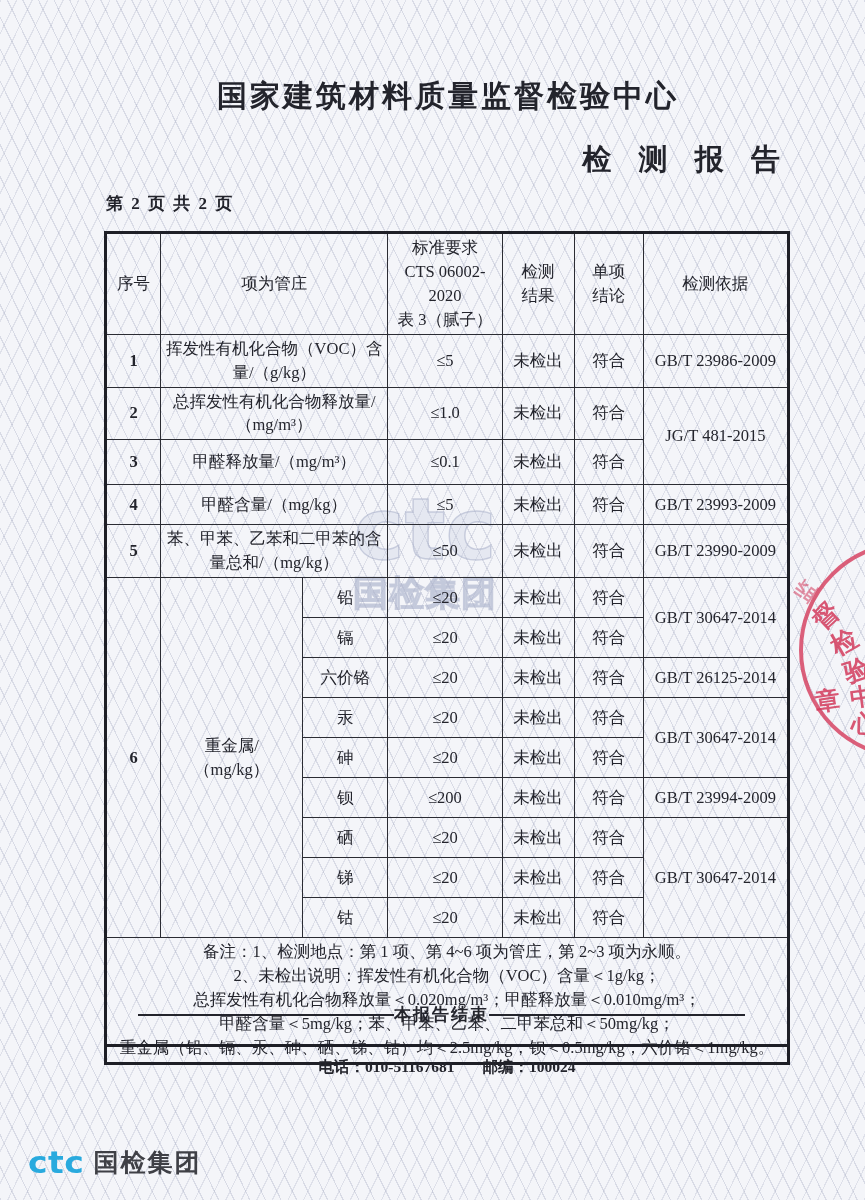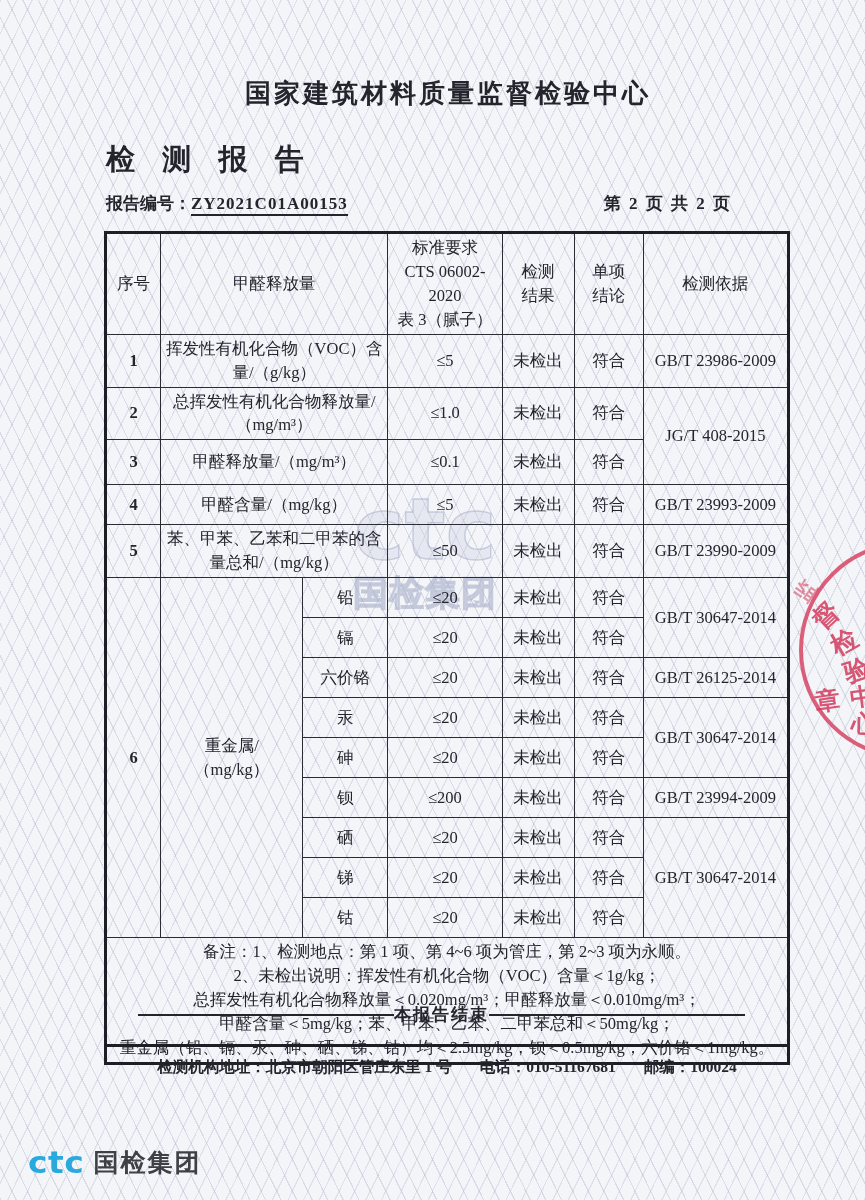--- a/index.html
+++ b/index.html
@@ -7,25 +7,25 @@
     width:865px;height:1200px;position:relative;overflow:hidden;
     font-family:"Liberation Serif","DejaVu Serif",serif;
     color:#23242c;
     background-color:#f4f5f9;
     background-image:
       repeating-linear-gradient(64deg, rgba(146,152,180,0.28) 0px, rgba(146,152,180,0.28) 1.2px, transparent 1.2px, transparent 14px),
       repeating-linear-gradient(-64deg, rgba(146,152,180,0.22) 0px, rgba(146,152,180,0.22) 1.2px, transparent 1.2px, transparent 14px);
   }
   .org-title{
     position:absolute;left:106px;top:76px;width:684px;
-    text-align:center;font-size:26px;font-weight:bold;letter-spacing:3px;
+    text-align:center;font-size:30px;font-weight:bold;letter-spacing:3px;
   }
   .doc-title{
     position:absolute;left:106px;top:140px;width:684px;
-    text-align:left;font-size:29px;font-weight:bold;letter-spacing:10px;
+    text-align:right;font-size:29px;font-weight:bold;letter-spacing:10px;
   }
   .meta-row{
     position:absolute;left:106px;top:192px;width:684px;
     display:flex;justify-content:space-between;align-items:baseline;
     font-size:17px;font-weight:bold;
   }
   .report-no-value{border-bottom:2px solid #23242c;padding-bottom:1px;letter-spacing:1px;}
   .page-indicator{margin-right:58px;letter-spacing:2px;}
 
   table.report{
@@ -111,40 +111,37 @@
 <body>
 
 <div class="watermark">
   <div class="wm-ctc">ctc</div>
   <div class="wm-name">国检集团</div>
 </div>
 
 <div class="org-title">国家建筑材料质量监督检验中心</div>
 <div class="doc-title">检 测 报 告</div>
 <div class="meta-row">
-  <span>
-    <span>报告编号：</span><span class="report-no-value">ZY2021C01A00153</span>
-  </span>
   <span class="page-indicator">第 2 页 共 2 页</span>
 </div>
 
 <table class="report">
   <colgroup>
     <col style="width:55px">
       <col style="width:142px">
       <col style="width:85px">
       <col style="width:114px">
       <col style="width:72px">
       <col style="width:69px">
       <col style="width:145px">
   </colgroup>
   <tbody>
   <tr class="h-head">
     <td class="head">序号</td>
-    <td class="head" colspan="2">甲醛释放量</td>
+    <td class="head" colspan="2">项为管庄</td>
     <td class="head">标准要求
 CTS 06002-
 2020
 表 3（腻子）</td>
     <td class="head">检测
 结果</td>
     <td class="head">单项
 结论</td>
     <td class="head">检测依据</td>
   </tr>
@@ -155,21 +152,21 @@
     <td>未检出</td>
     <td>符合</td>
     <td class="basis">GB/T 23986-2009</td>
   </tr>
   <tr class="h45">
     <td class="no-cell">2</td>
     <td colspan="2">总挥发性有机化合物释放量/（mg/m³）</td>
     <td class="std">≤1.0</td>
     <td>未检出</td>
     <td>符合</td>
-    <td class="basis" rowspan="2">JG/T 408-2015</td>
+    <td class="basis" rowspan="2">JG/T 481-2015</td>
   </tr>
   <tr class="h45">
     <td class="no-cell">3</td>
     <td colspan="2">甲醛释放量/（mg/m³）</td>
     <td class="std">≤0.1</td>
     <td>未检出</td>
     <td>符合</td>
   </tr>
   <tr class="h40">
     <td class="no-cell">4</td>
@@ -260,21 +257,20 @@
   </tr>
   </tbody>
 </table>
 
 <div class="end-line">
   <span>本报告结束</span>
 </div>
 
 <div class="footer-rule"></div>
 <div class="address-row">
-  <span><span>检测机构地址：</span><span>北京市朝阳区管庄东里 1 号</span></span>
   <span><span>电话：</span><span>010-51167681</span></span>
   <span><span>邮编：</span><span>100024</span></span>
 </div>
 
 <div class="logo">
   <span class="logo-ctc">ctc</span>
   <span class="logo-name">国检集团</span>
 </div>
 
 <div class="stamp-ring"></div>

